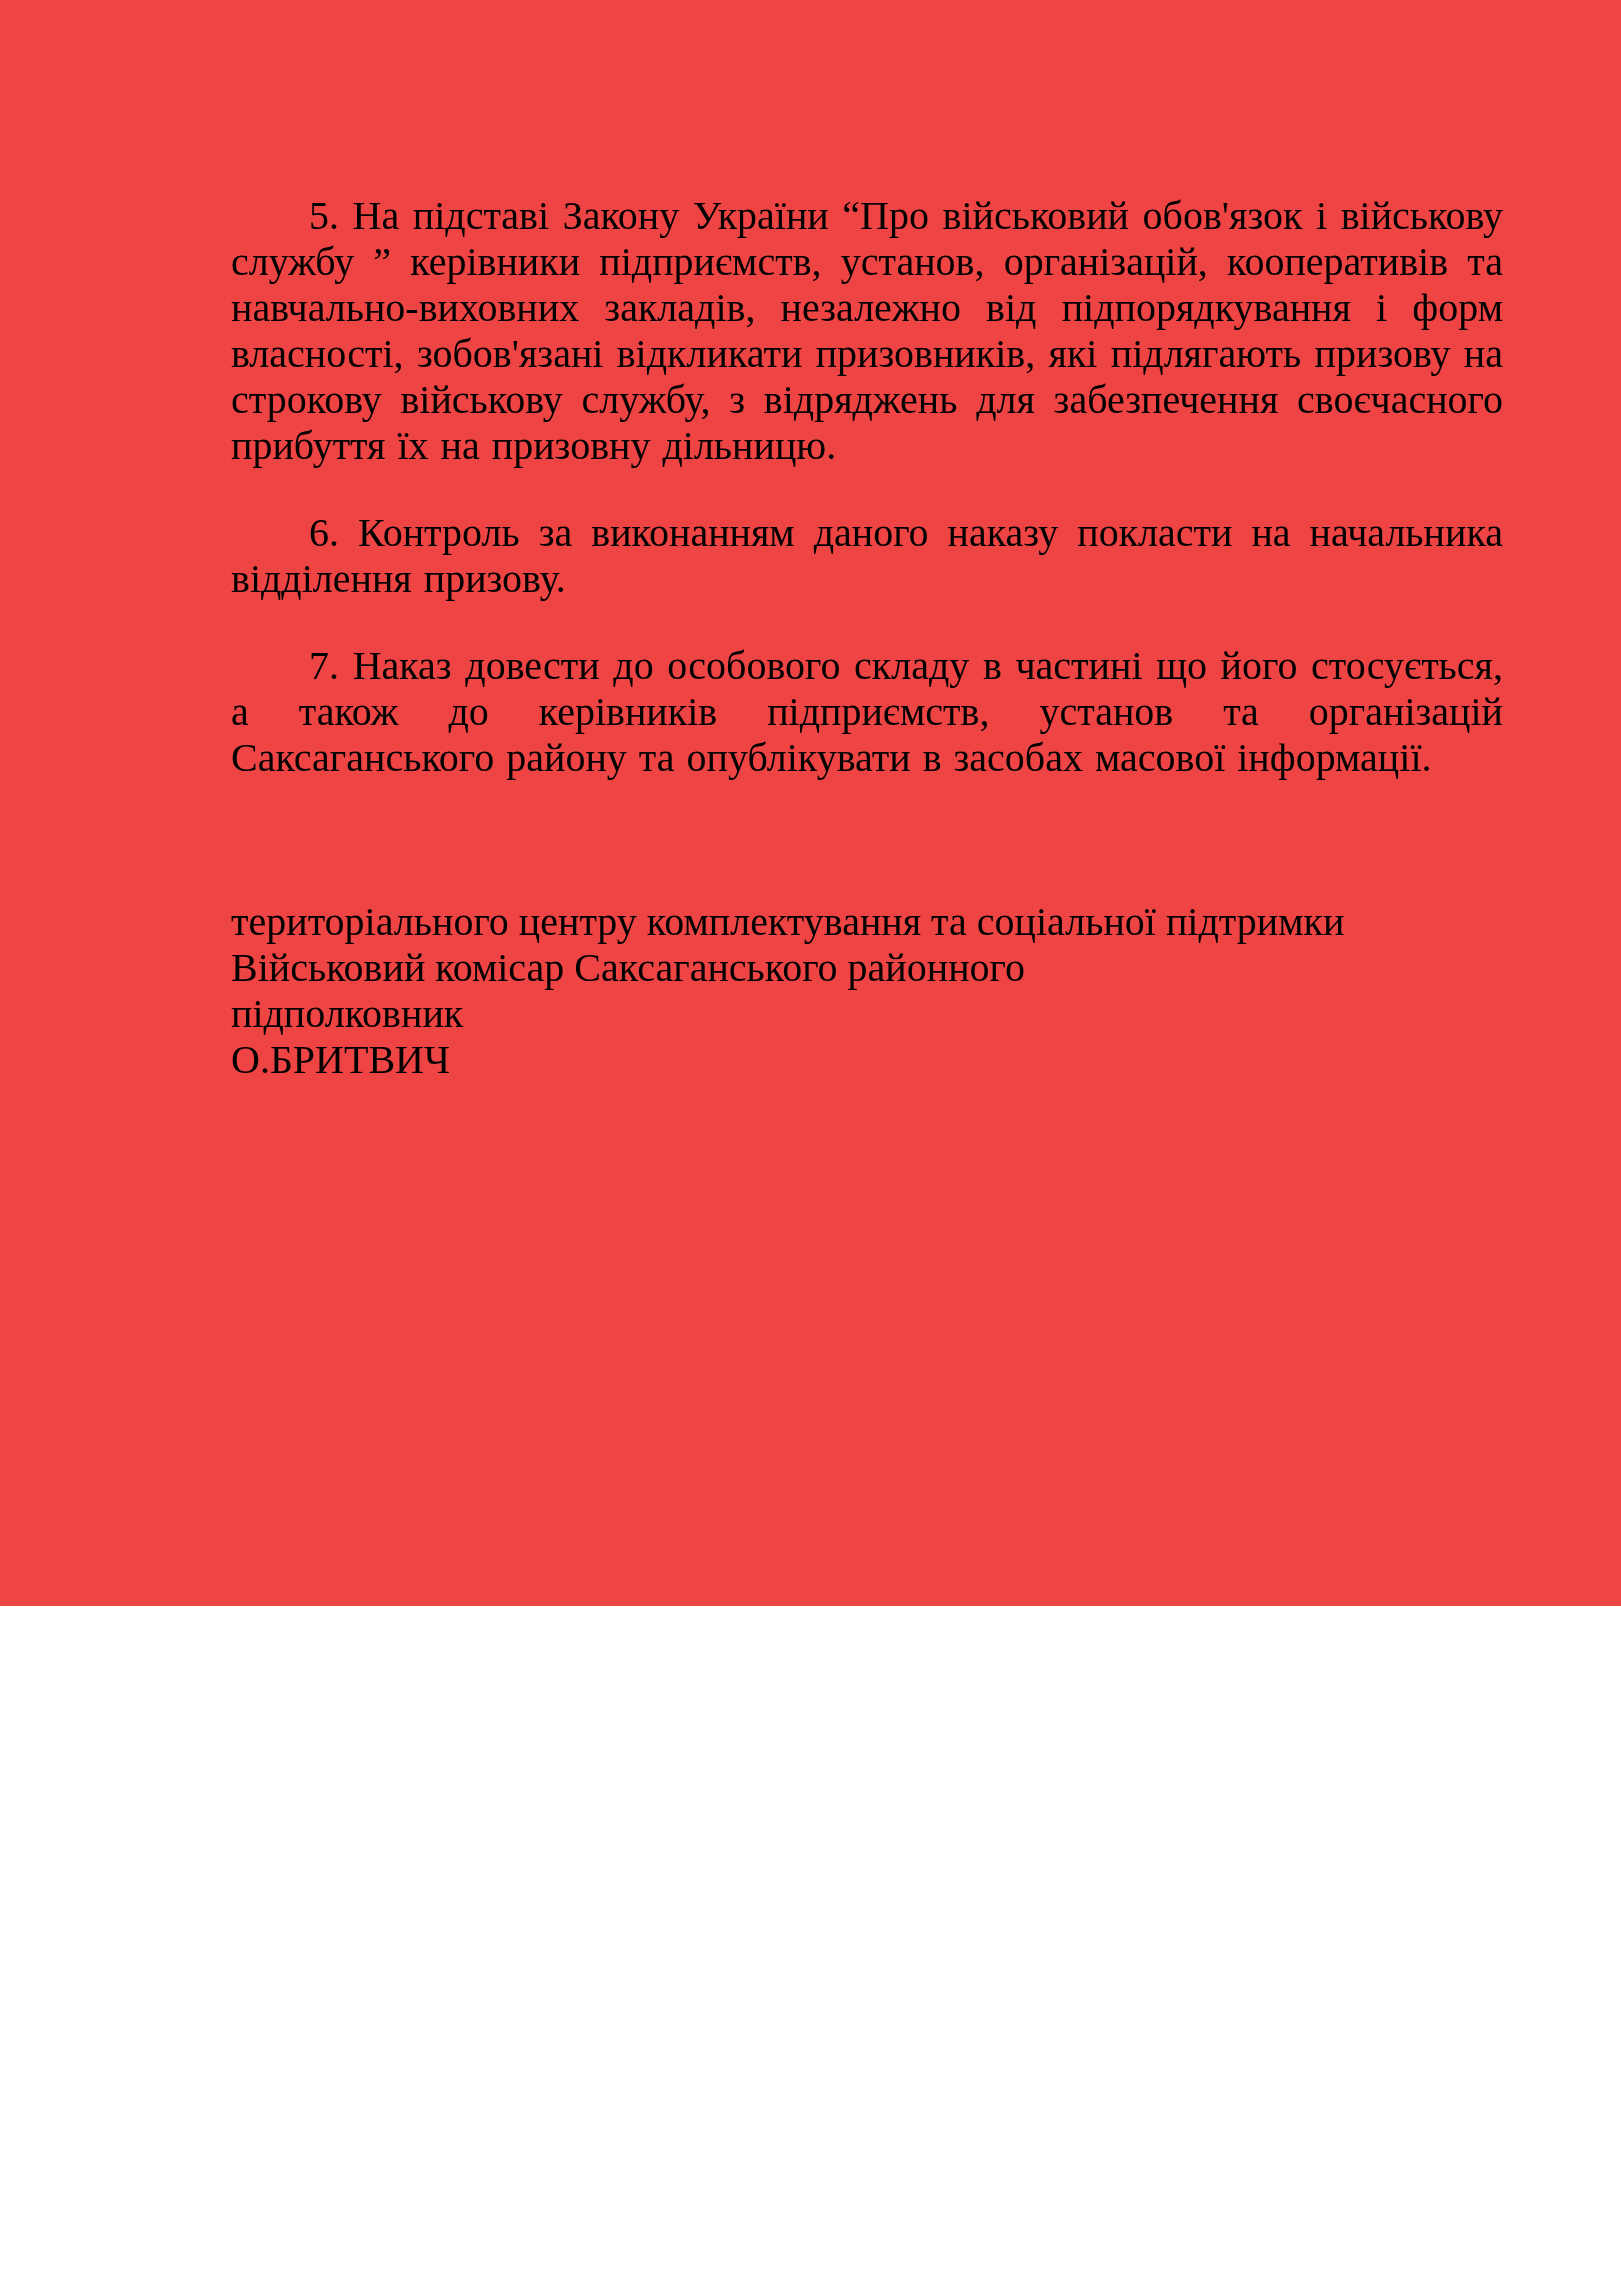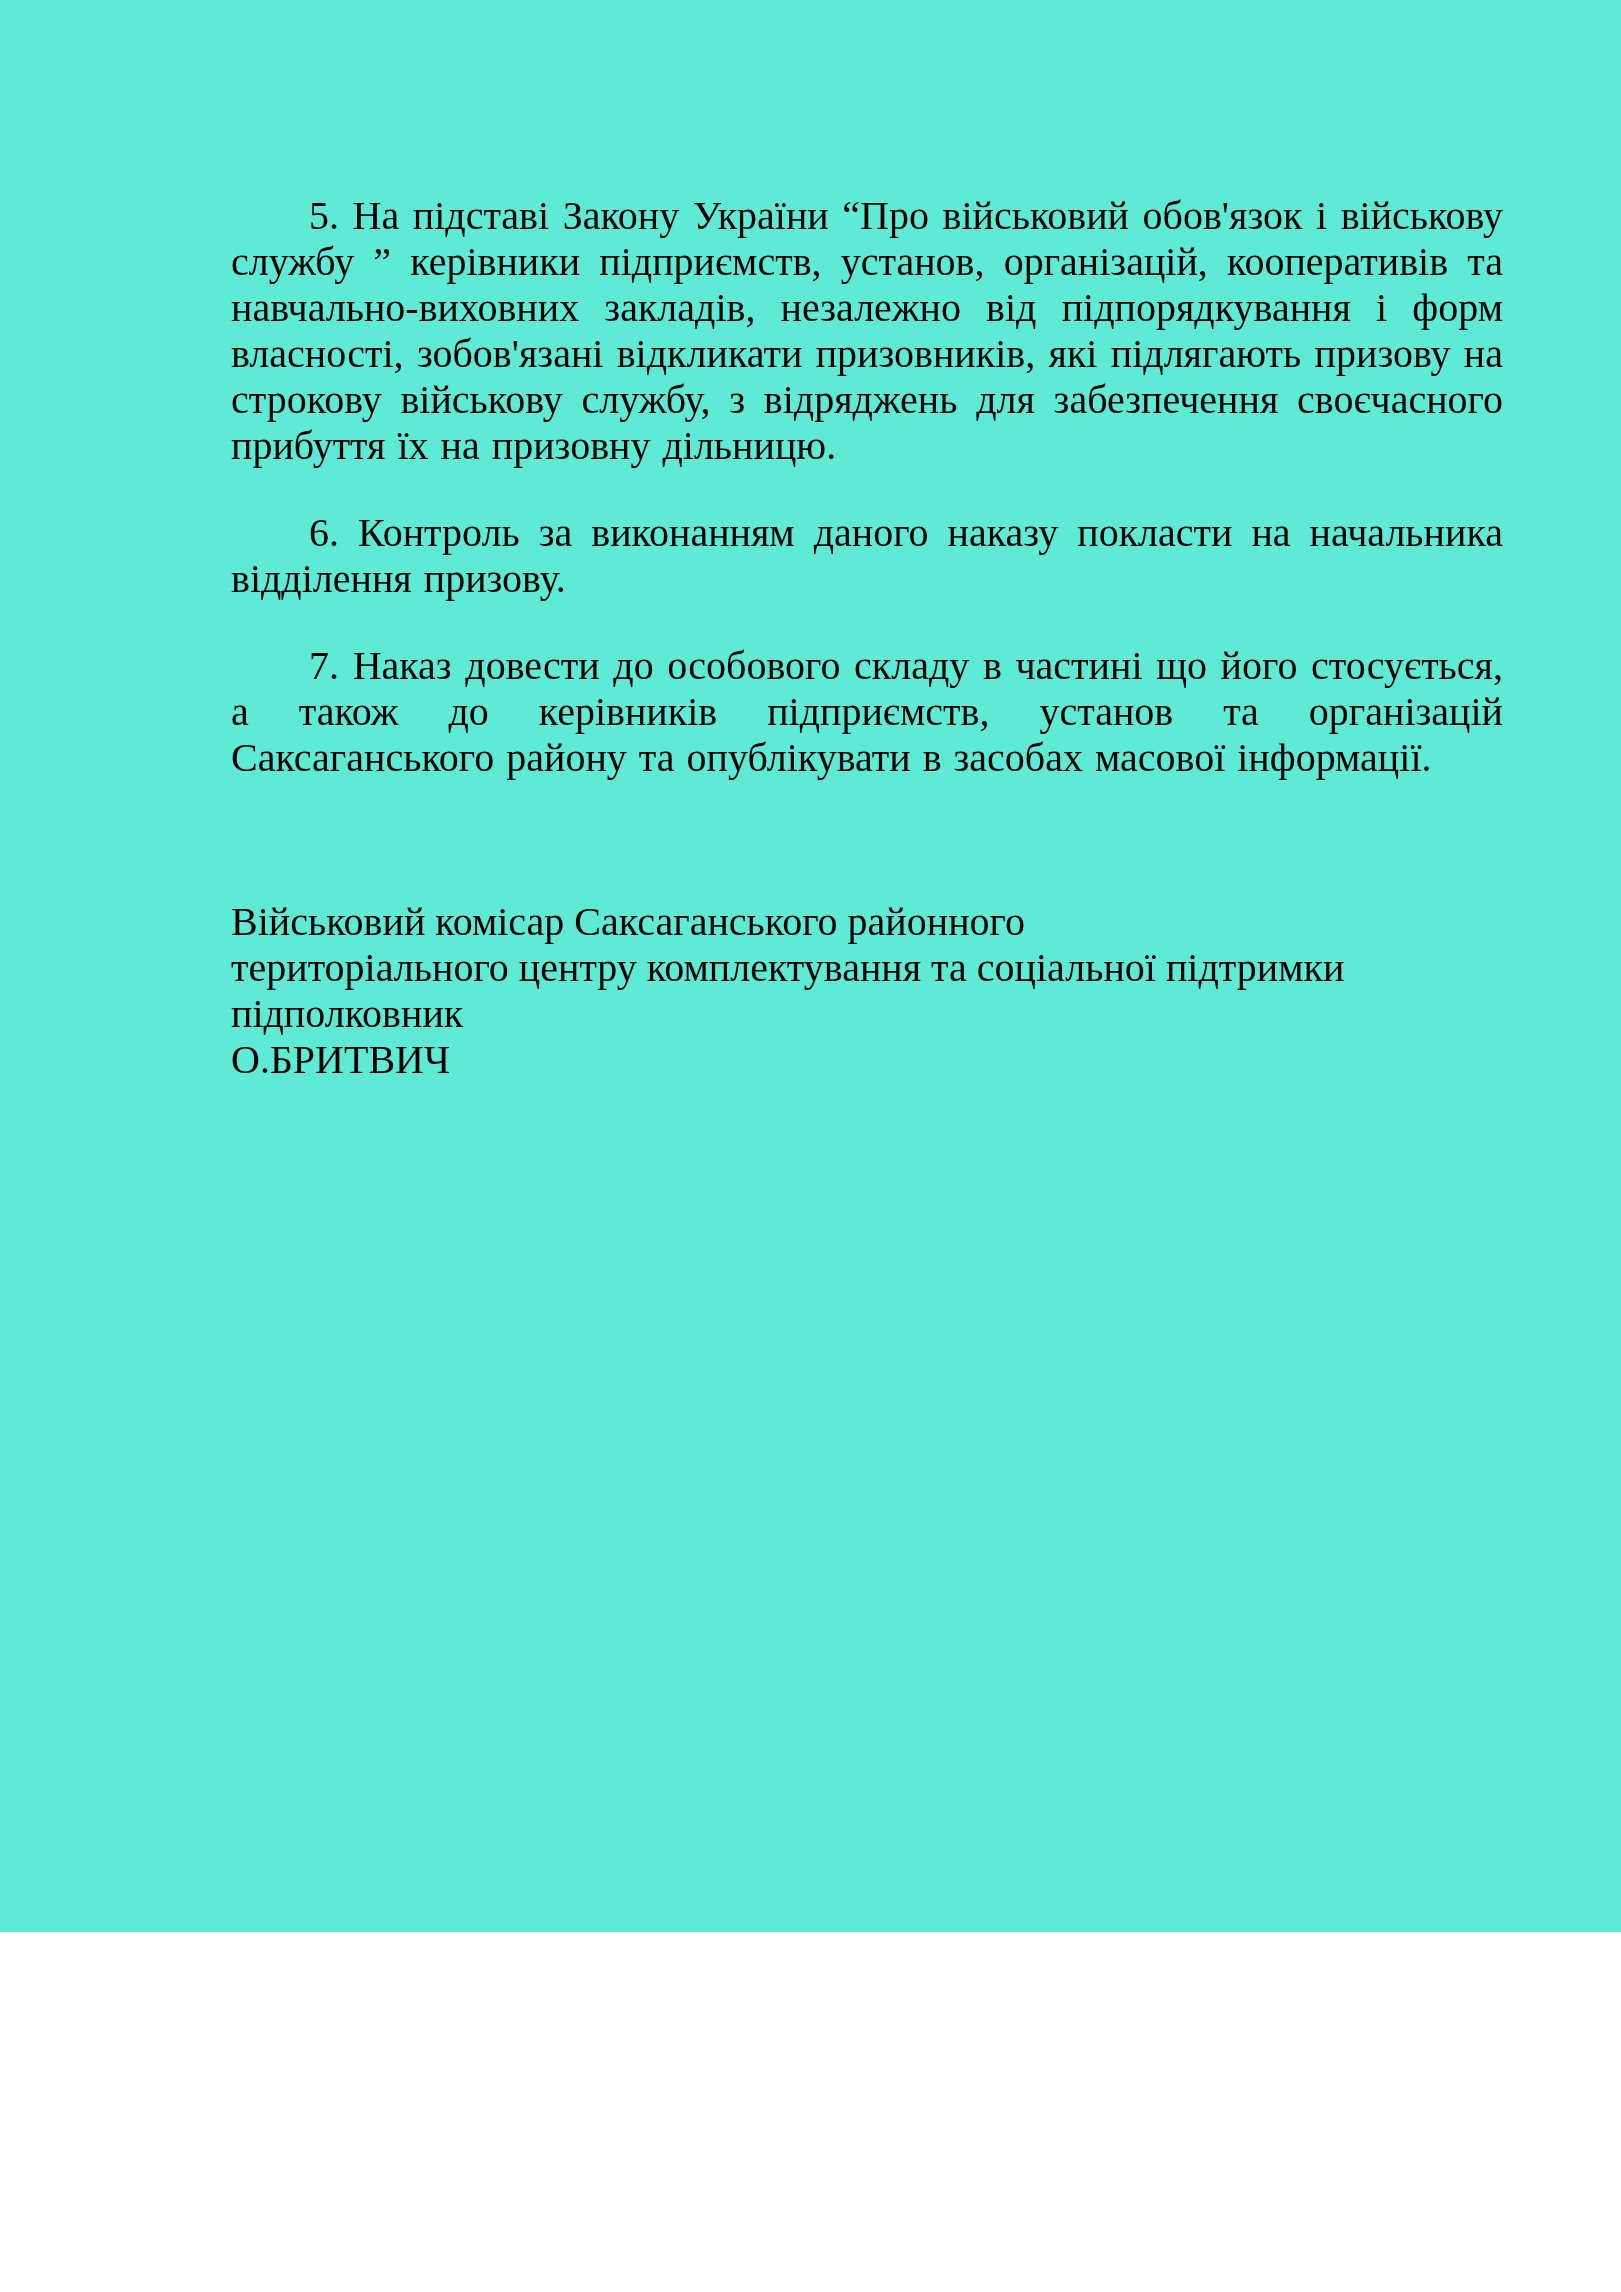--- a/index.html
+++ b/index.html
@@ -3,22 +3,22 @@
 <meta charset="utf-8">
 <style>
   html, body {
     margin: 0;
     padding: 0;
     background: #ffffff;
   }
   .page {
     position: relative;
     width: 1621px;
-    height: 1932px;
-    background: #5eead4;
+    height: 1606px;
+    background: #ef4444;
     overflow: hidden;
   }
   .content {
     position: absolute;
     left: 231px;
     top: 193px;
     width: 1272px;
     font-family: "Liberation Serif", "DejaVu Serif", serif;
     font-size: 40px;
     line-height: 46px;
@@ -53,22 +53,22 @@
 <div class="page">
   <div class="content">
 
     <p class="body-par">5. На підставі Закону України “Про військовий обов'язок і військову службу ” керівники підприємств, установ, організацій, кооперативів та навчально-виховних закладів, незалежно від підпорядкування і форм власності, зобов'язані відкликати призовників, які підлягають призову на строкову військову службу, з відряджень для забезпечення своєчасного прибуття їх на призовну дільницю.</p>
 
     <p class="body-par">6. Контроль за виконанням даного наказу покласти на начальника відділення призову.</p>
 
     <p class="body-par">7. Наказ довести до особового складу в частині що його стосується, а також до керівників підприємств, установ та організацій Саксаганського району та опублікувати в засобах масової інформації.</p>
 
     <div class="signature">
+      <p class="sig-line">територіального центру комплектування та соціальної підтримки</p>
       <p class="sig-line">Військовий комісар Саксаганського районного</p>
-      <p class="sig-line">територіального центру комплектування та соціальної підтримки</p>
       <p class="sig-row">
         <span>підполковник</span>
         <span>О.БРИТВИЧ</span>
       </p>
     </div>
 
   </div>
 </div>
 
 

